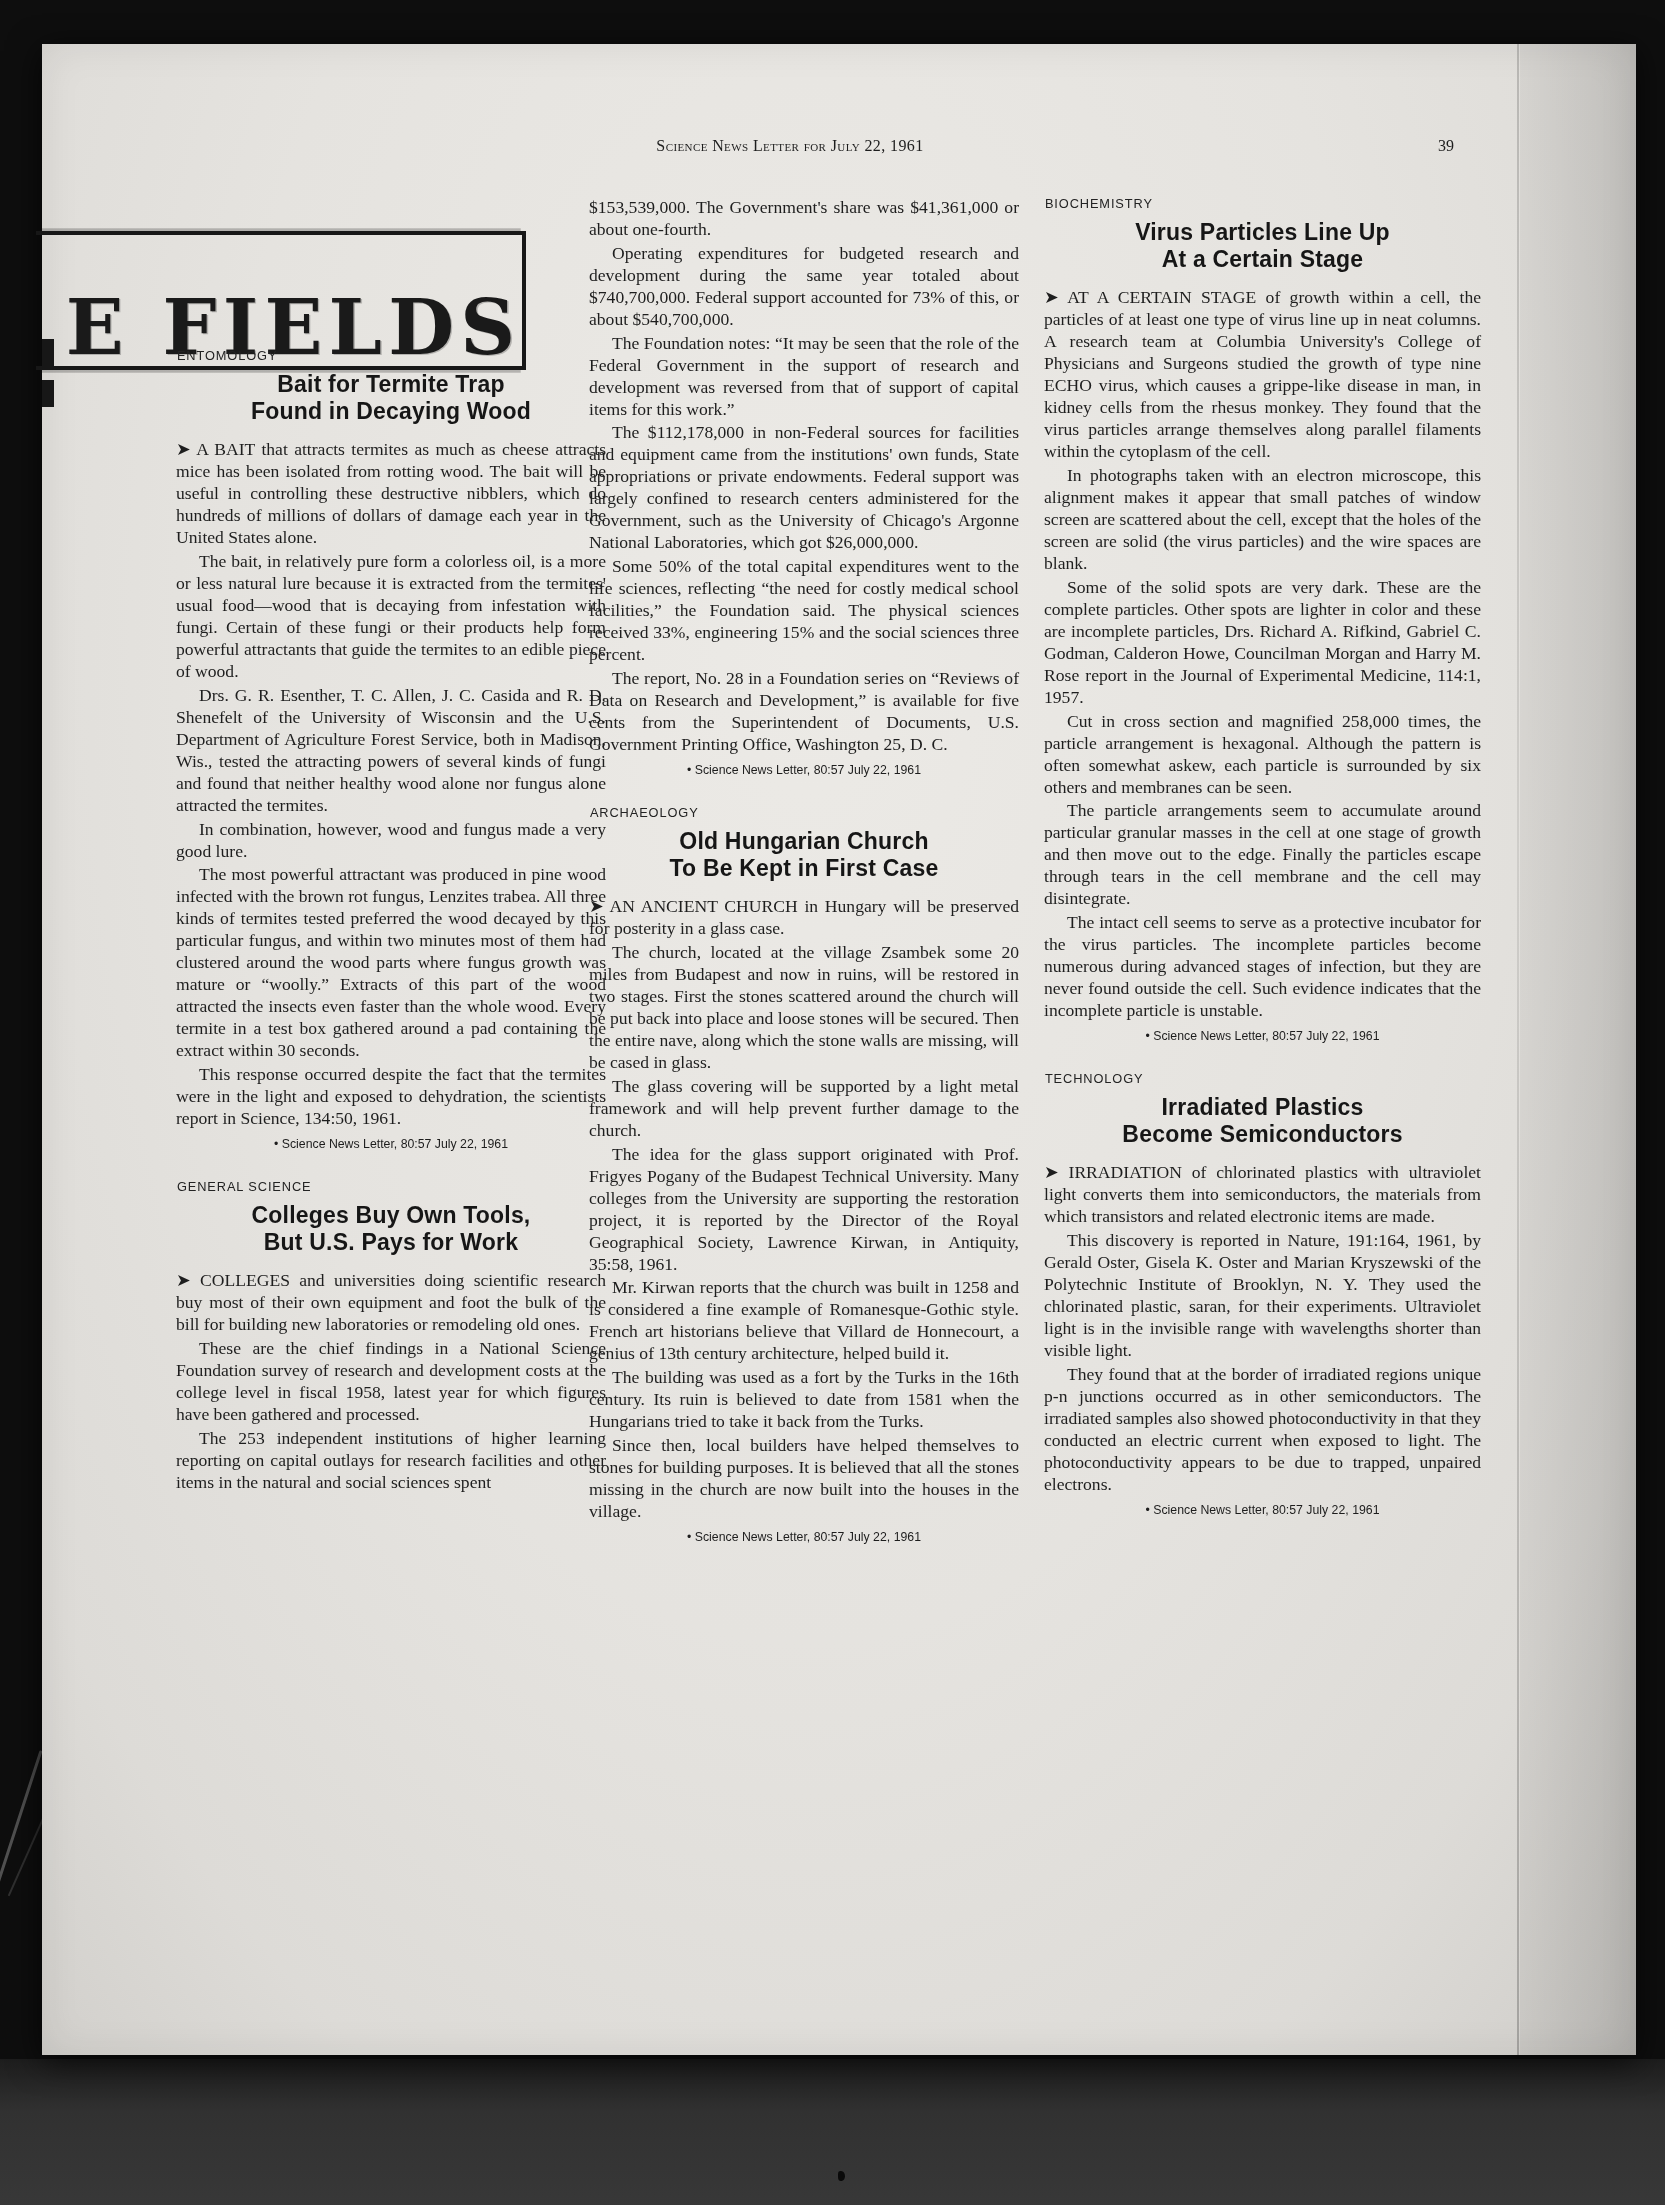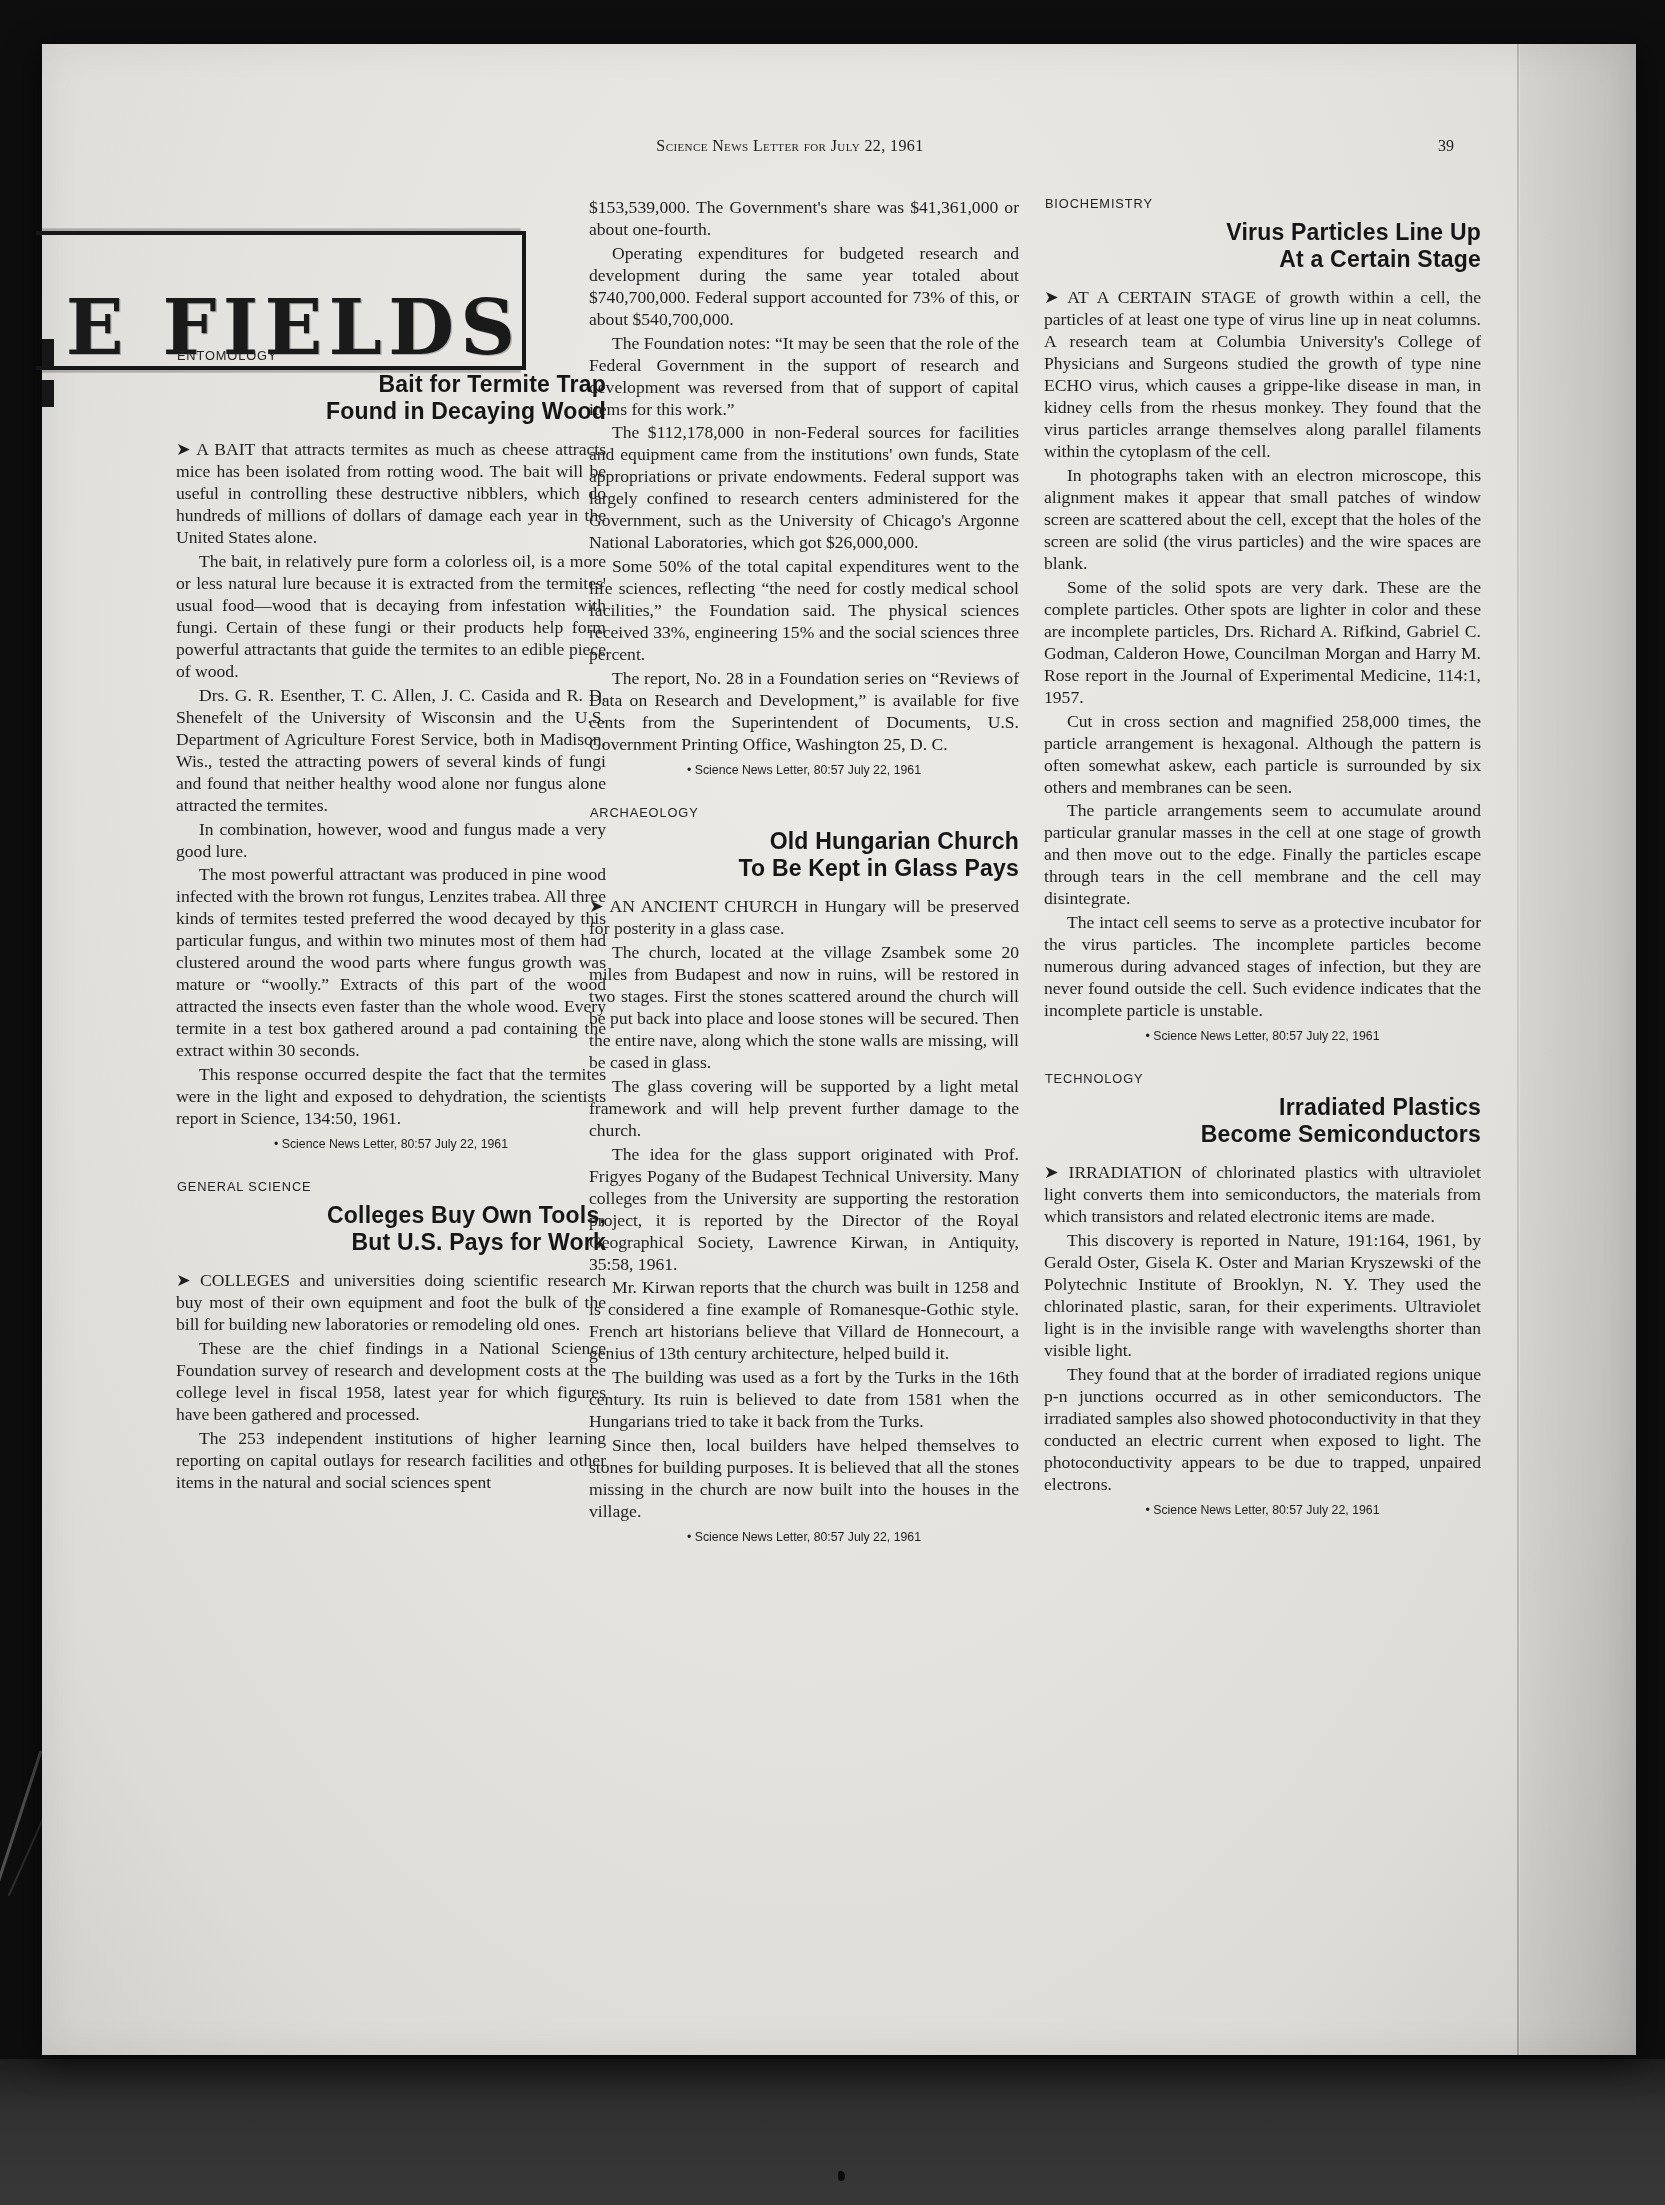--- a/index.html
+++ b/index.html
@@ -80,21 +80,21 @@
   .section-label {
     font-family:"Liberation Sans", sans-serif;
     font-size:12.8px; line-height:15px; letter-spacing:0.9px;
     color:#232323; margin:0 0 8px 0.9px; text-align:left;
   }
   .article + .article .section-label { margin-top:27px; }
 
   .headline {
     font-family:"Liberation Sans", sans-serif; font-weight:700;
     font-size:23px; line-height:27px; letter-spacing:0.2px;
-    color:#161616; margin:0 0 13.2px 0; text-align:right;
+    color:#161616; margin:0 0 13.2px 0; text-align:center;
   }
   .headline .hl { display:block; }
 
   p { text-indent:23px; margin:0 0 1.8px 0; }
   p.lead { text-indent:0; }
 
   .credit {
     font-family:"Liberation Sans", sans-serif;
     font-size:12.3px; line-height:15px; text-align:center;
     color:#1d1d1d; margin:8px 0 4.4px 0;
@@ -161,21 +161,21 @@
       <p>The $112,178,000 in non-Federal sources for facilities and equipment came from the institutions' own funds, State appropriations or private endowments. Federal support was largely confined to research centers administered for the Government, such as the University of Chicago's Argonne National Laboratories, which got $26,000,000.</p>
       <p>Some 50% of the total capital expenditures went to the life sciences, reflecting “the need for costly medical school facilities,” the Foundation said. The physical sciences received 33%, engineering 15% and the social sciences three percent.</p>
       <p>The report, No. 28 in a Foundation series on “Reviews of Data on Research and Development,” is available for five cents from the Superintendent of Documents, U.S. Government Printing Office, Washington 25, D. C.</p>
       <div class="credit">• Science News Letter, 80:57 July 22, 1961</div>
     </section>
 
     <section class="article">
       <div class="section-label">ARCHAEOLOGY</div>
       <h2 class="headline">
         <span class="hl">Old Hungarian Church</span>
-        <span class="hl">To Be Kept in Glass Pays</span>
+        <span class="hl">To Be Kept in First Case</span>
       </h2>
       <p class="lead">➤ AN ANCIENT CHURCH in Hungary will be preserved for posterity in a glass case.</p>
       <p>The church, located at the village Zsambek some 20 miles from Budapest and now in ruins, will be restored in two stages. First the stones scattered around the church will be put back into place and loose stones will be secured. Then the entire nave, along which the stone walls are missing, will be cased in glass.</p>
       <p>The glass covering will be supported by a light metal framework and will help prevent further damage to the church.</p>
       <p>The idea for the glass support originated with Prof. Frigyes Pogany of the Budapest Technical University. Many colleges from the University are supporting the restoration project, it is reported by the Director of the Royal Geographical Society, Lawrence Kirwan, in Antiquity, 35:58, 1961.</p>
       <p>Mr. Kirwan reports that the church was built in 1258 and is considered a fine example of Romanesque-Gothic style. French art historians believe that Villard de Honnecourt, a genius of 13th century architecture, helped build it.</p>
       <p>The building was used as a fort by the Turks in the 16th century. Its ruin is believed to date from 1581 when the Hungarians tried to take it back from the Turks.</p>
       <p>Since then, local builders have helped themselves to stones for building purposes. It is believed that all the stones missing in the church are now built into the houses in the village.</p>
       <div class="credit">• Science News Letter, 80:57 July 22, 1961</div>
     </section>

